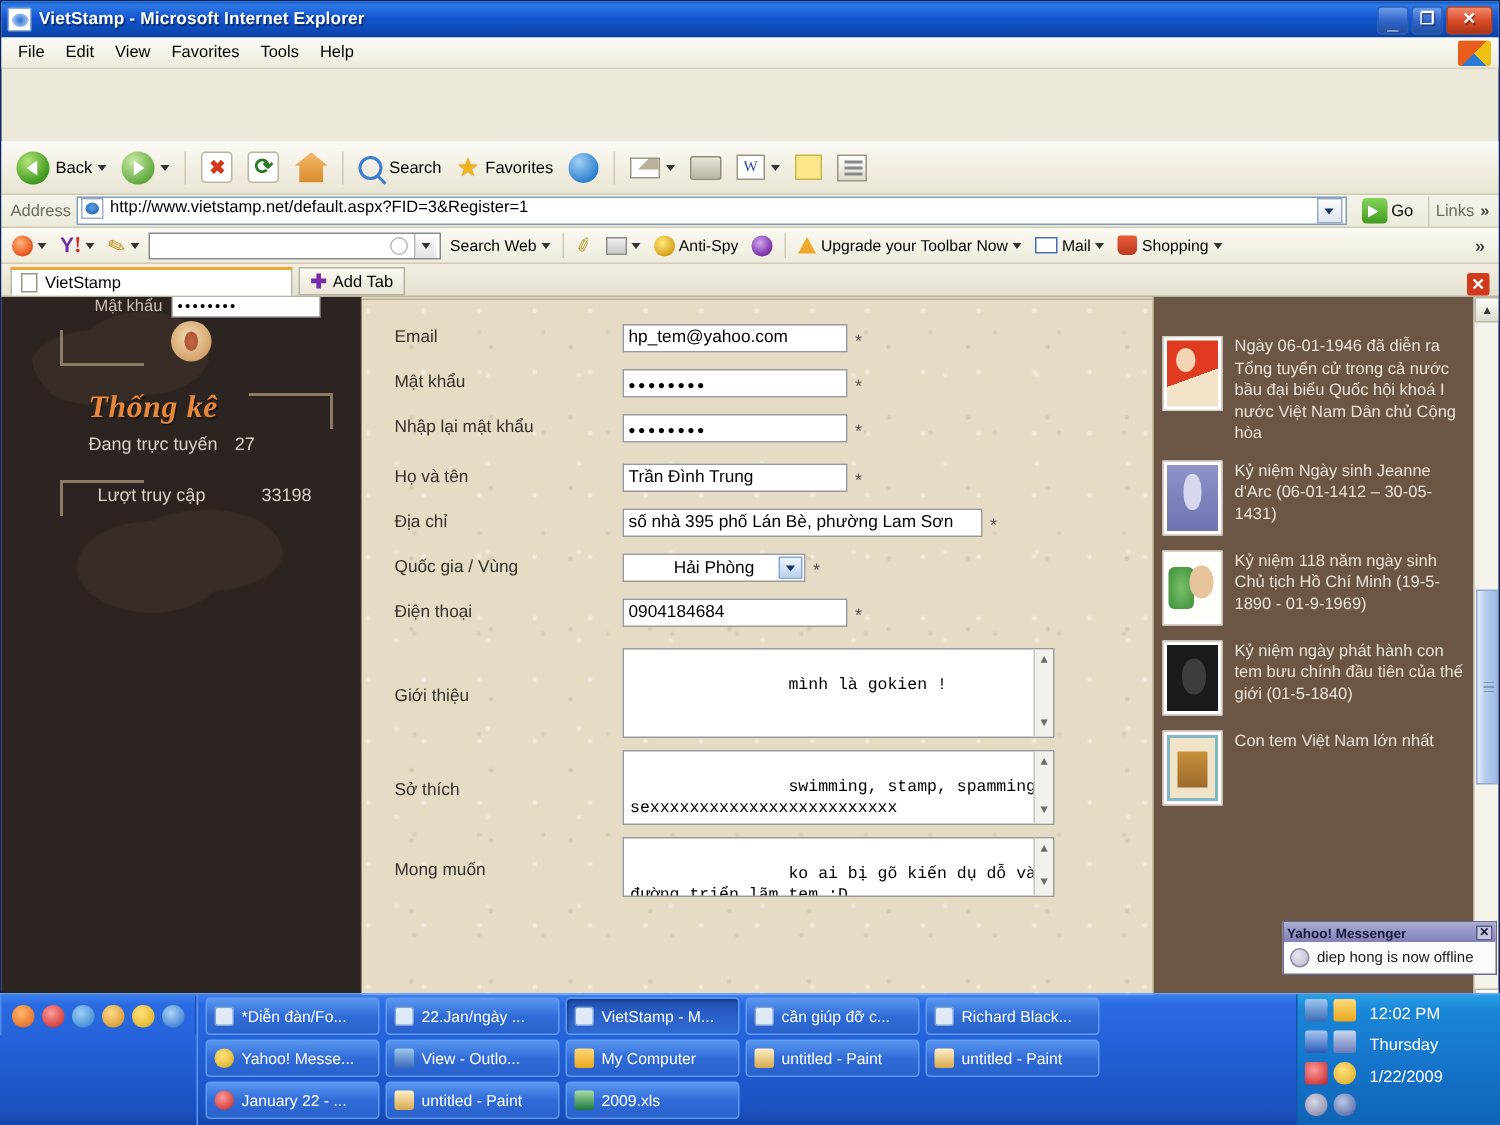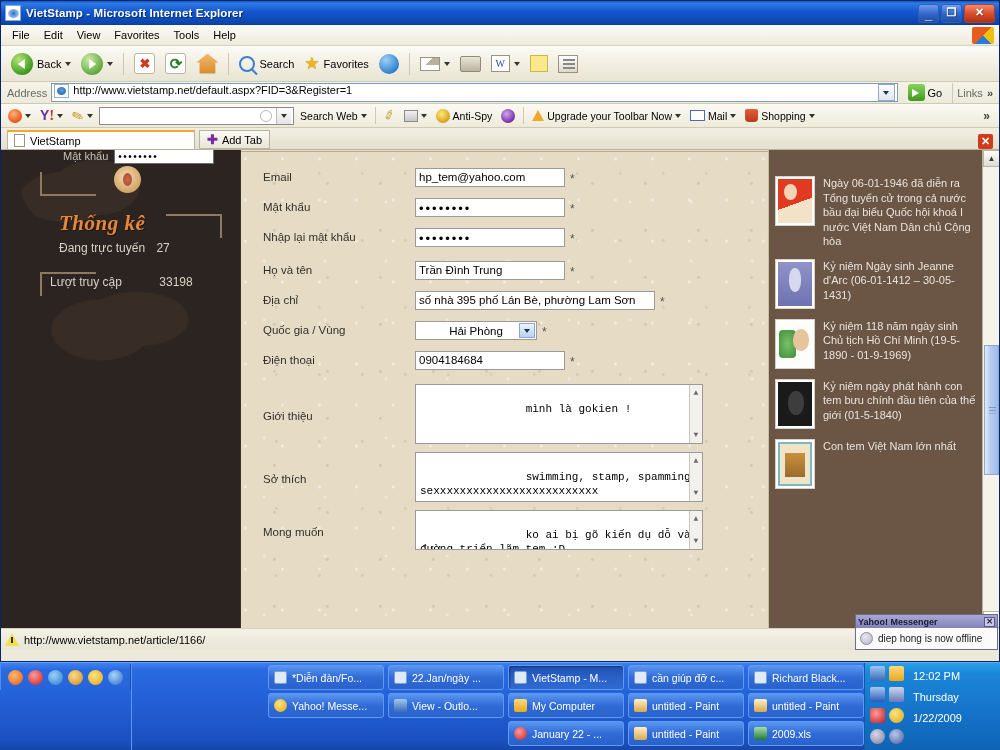--- a/index.html
+++ b/index.html
@@ -71,21 +71,21 @@
       linear-gradient(135deg,#e85c1c 0 49%, transparent 49%),
       linear-gradient(45deg,#2a7bd8 0 49%, transparent 49%);
     background-color: #f0c010;
     border-radius: 2px;
   }
 
   
   .toolbar {
     height: 36px; display: flex; align-items: center;
     background: linear-gradient(180deg,#fbfbf7 0%,#f2efe2 50%,#e9e5d4 100%);
-    border-bottom: 1px solid #cfcab4; padding-left: 6px; gap: 2px;
+    border-bottom: 1px solid #cfcab4; padding-left: 6px; gap: 2px; margin-top: 48px;
   }
   .tb-btn { display: flex; align-items: center; gap: 4px; padding: 2px 4px; height: 28px; }
   .tb-lbl { font-size: 11px; }
   .circ { width: 22px; height: 22px; border-radius: 50%; position: relative; }
   .circ.green { background: radial-gradient(circle at 35% 30%, #b6e47a, #3f9a1e 70%, #2d7213); }
   .circ.green.dim { background: radial-gradient(circle at 35% 30%, #cbe9a6, #63ab41 70%, #4c8a2e); }
   .arrowL, .arrowR {
     position:absolute; left:50%; top:50%; width:0;height:0;
     border-top:5px solid transparent; border-bottom:5px solid transparent;
   }
@@ -195,21 +195,21 @@
   .corner.tr{left:165px;top:64px;border-right:2px solid #8c7a63;border-top:2px solid #8c7a63;}
   .corner.bl{left:39px;top:122px;border-left:2px solid #8c7a63;border-top:2px solid #8c7a63;}
   .thongke{
     position:absolute;left:58px;top:61px;color:#e8873a;
     font-family:"Liberation Serif",serif;font-style:italic;font-size:21px;
     font-weight:bold; letter-spacing:.5px; text-shadow:1px 1px 0 rgba(0,0,0,.4);
   }
   .stat-row{position:absolute;color:#d9d2c8;font-size:12px;white-space:nowrap;}
   .stat-row .v{display:inline-block;}
   .sr1{left:58px;top:91px;}
-  .sr2{left:49px;top:125px;}
+  .sr2{left:64px;top:125px;}
   .sr1 .v{margin-left:8px;}
   .sr2 .v{margin-left:34px;}
   .top-partial{
     position:absolute;left:62px;top:-2px;display:flex;align-items:center;gap:6px;
   }
   .top-partial .lbl{color:#c9c0b4;font-size:11px;}
   .top-partial .inp{width:100px;height:16px;background:#fff;border:1px solid #6e6e6e;display:flex;align-items:center;padding-left:3px;letter-spacing:1.5px;font-size:10px;}
 
   
   .center-col{
@@ -373,21 +373,20 @@
   }
   .quick{
     display:flex;align-items:center;gap:5px;padding:0 7px;flex:0 0 auto;
     border-left:1px solid #4f8df0;border-right:1px solid #1a4bb0;
     height:26px;margin-top:1px;
   }
   .qi{width:15px;height:15px;border-radius:50%;}
   .tasks{
     flex:1;display:flex;flex-direction:column;gap:2px;padding:2px 0 2px 5px;
     border-left:1px solid #5a97f3;
-    align-items:flex-end;
   }
   .trow{display:flex;gap:4px;height:26px;}
   .tbtn{
     width:116px;height:25px;border-radius:3px;
     background:linear-gradient(180deg,#5a96f0,#2f6ad6 52%,#2a62cc);
     border:1px solid #5e9bf5;
     display:flex;align-items:center;gap:5px;padding-left:5px;
     color:#fff;font-size:10.5px;white-space:nowrap;overflow:hidden;
   }
   .tbtn.active{

